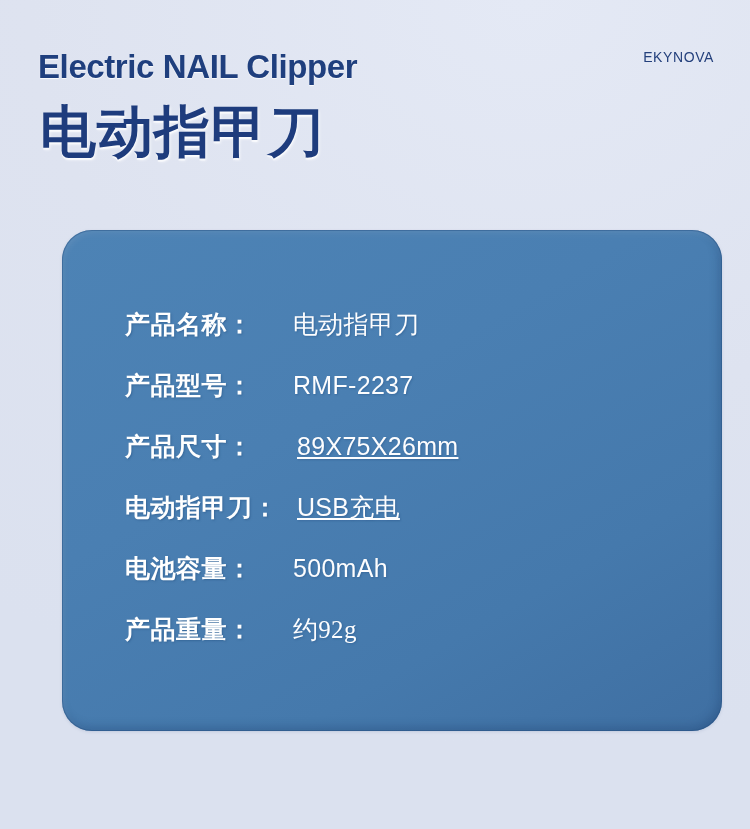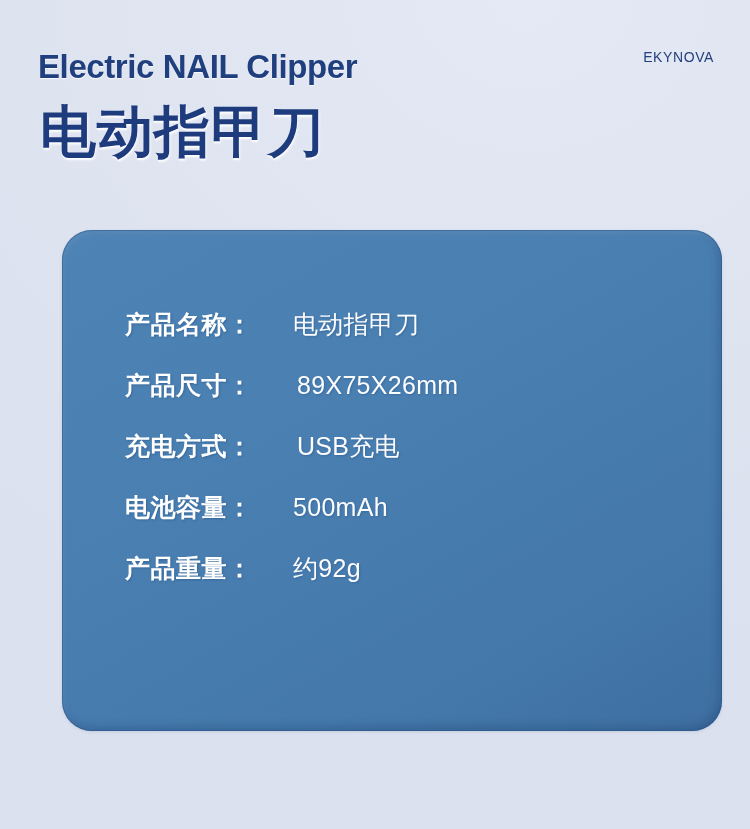--- a/index.html
+++ b/index.html
@@ -117,49 +117,53 @@
   }
   .spec-value {
     font-size: 25px;
     font-weight: 400;
     color: #fdfdfe;
     letter-spacing: 0.3px;
     text-shadow: 1px 1px 2px rgba(40,85,135,0.45);
     padding-left: 4px;
   }
   .spec-value.indent-1 { padding-left: 10px; }
-  .spec-value.indent-2 { padding-left: 14px; }
+  .spec-value.indent-2 { padding-left: 14px; text-decoration: underline; }
 </style>
 </head>
 <body>
 
 <div class="page">
 
   <div class="header">
     <div class="title-en">Electric NAIL Clipper</div>
     <div class="title-cn">电动指甲刀</div>
     <div class="brand">EKYNOVA</div>
   </div>
 
   <div class="spec-card">
     <div class="spec-rows">
 
       <div class="spec-row">
         <span class="spec-label">产品名称：</span>
         <span class="spec-value indent-1">电动指甲刀</span>
       </div>
 
+      <div class="spec-row">
+        <span class="spec-label">产品型号：</span>
+        <span class="spec-value indent-1">RMF-2237</span>
+      </div>
 
       <div class="spec-row">
         <span class="spec-label">产品尺寸：</span>
         <span class="spec-value indent-2">89X75X26mm</span>
       </div>
 
       <div class="spec-row">
-        <span class="spec-label">充电方式：</span>
+        <span class="spec-label">电动指甲刀：</span>
         <span class="spec-value indent-2">USB充电</span>
       </div>
 
 
       <div class="spec-row">
         <span class="spec-label">电池容量：</span>
         <span class="spec-value indent-1">500mAh</span>
       </div>
 
       <div class="spec-row">

